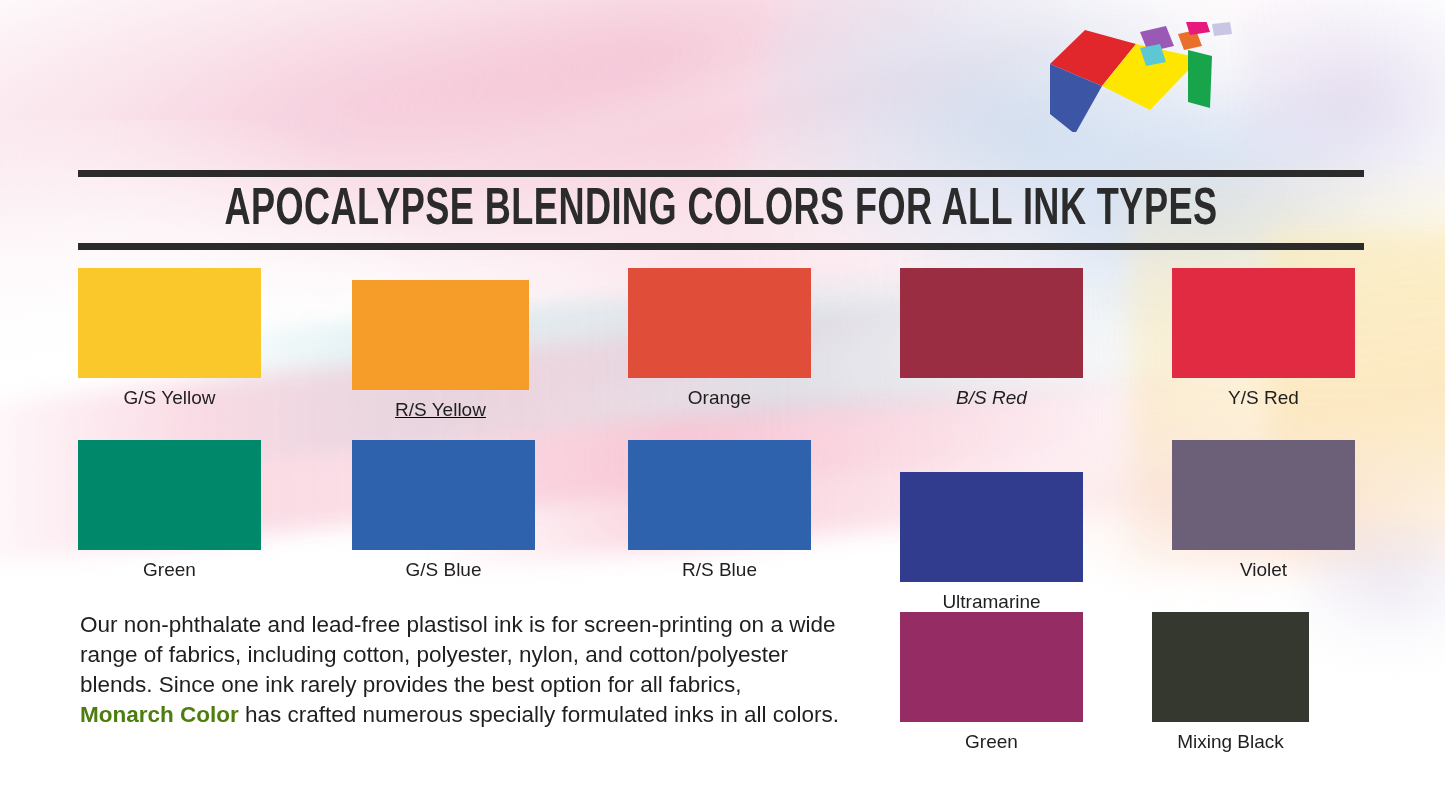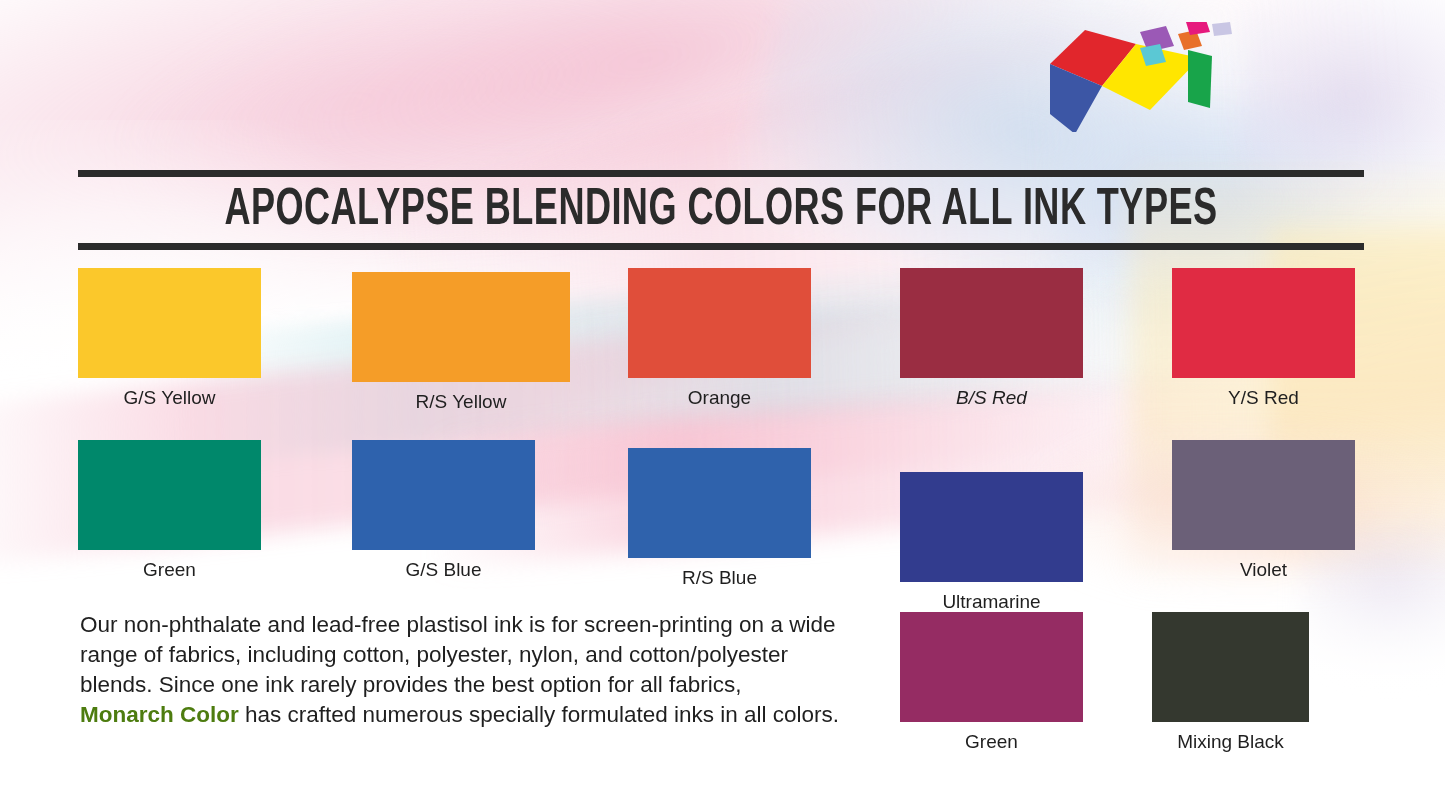--- a/index.html
+++ b/index.html
@@ -189,21 +189,21 @@
 
   <div class="rule" id="rule-top"></div>
   <div id="title">APOCALYPSE BLENDING COLORS FOR ALL INK TYPES</div>
   <div class="rule" id="rule-bottom"></div>
 
   <div id="grid">
       <div class="swatch" style="left: 78px; top: 268px; width: 183px;">
         <div class="chip" style="height: 110px; background: rgb(251, 200, 43);"></div>
         <div class="cap">G/S Yellow</div>
       </div>
-      <div class="swatch" style="left: 352px; top: 272px; width: 218px;">
+      <div class="swatch" style="left: 352px; top: 280px; width: 177px; text-decoration: underline;">
         <div class="chip" style="height: 110px; background: rgb(245, 157, 40);"></div>
         <div class="cap">R/S Yellow</div>
       </div>
       <div class="swatch" style="left: 628px; top: 268px; width: 183px;">
         <div class="chip" style="height: 110px; background: rgb(224, 78, 58);"></div>
         <div class="cap">Orange</div>
       </div>
       <div class="swatch" style="left: 900px; top: 268px; width: 183px; font-style: italic;">
         <div class="chip" style="height: 110px; background: rgb(154, 45, 66);"></div>
         <div class="cap">B/S Red</div>
@@ -213,21 +213,21 @@
         <div class="cap">Y/S Red</div>
       </div>
       <div class="swatch" style="left: 78px; top: 440px; width: 183px;">
         <div class="chip" style="height: 110px; background: rgb(0, 136, 107);"></div>
         <div class="cap">Green</div>
       </div>
       <div class="swatch" style="left: 352px; top: 440px; width: 183px;">
         <div class="chip" style="height: 110px; background: rgb(46, 98, 173);"></div>
         <div class="cap">G/S Blue</div>
       </div>
-      <div class="swatch" style="left: 628px; top: 440px; width: 183px; margin-top: 8px;">
+      <div class="swatch" style="left: 628px; top: 440px; width: 183px;">
         <div class="chip" style="height: 110px; background: rgb(47, 98, 172);"></div>
         <div class="cap">R/S Blue</div>
       </div>
       <div class="swatch" style="left: 900px; top: 440px; width: 183px; margin-top: 32px;">
         <div class="chip" style="height: 110px; background: rgb(50, 60, 142);"></div>
         <div class="cap">Ultramarine</div>
       </div>
       <div class="swatch" style="left: 1172px; top: 440px; width: 183px;">
         <div class="chip" style="height: 110px; background: rgb(107, 96, 120);"></div>
         <div class="cap">Violet</div>

